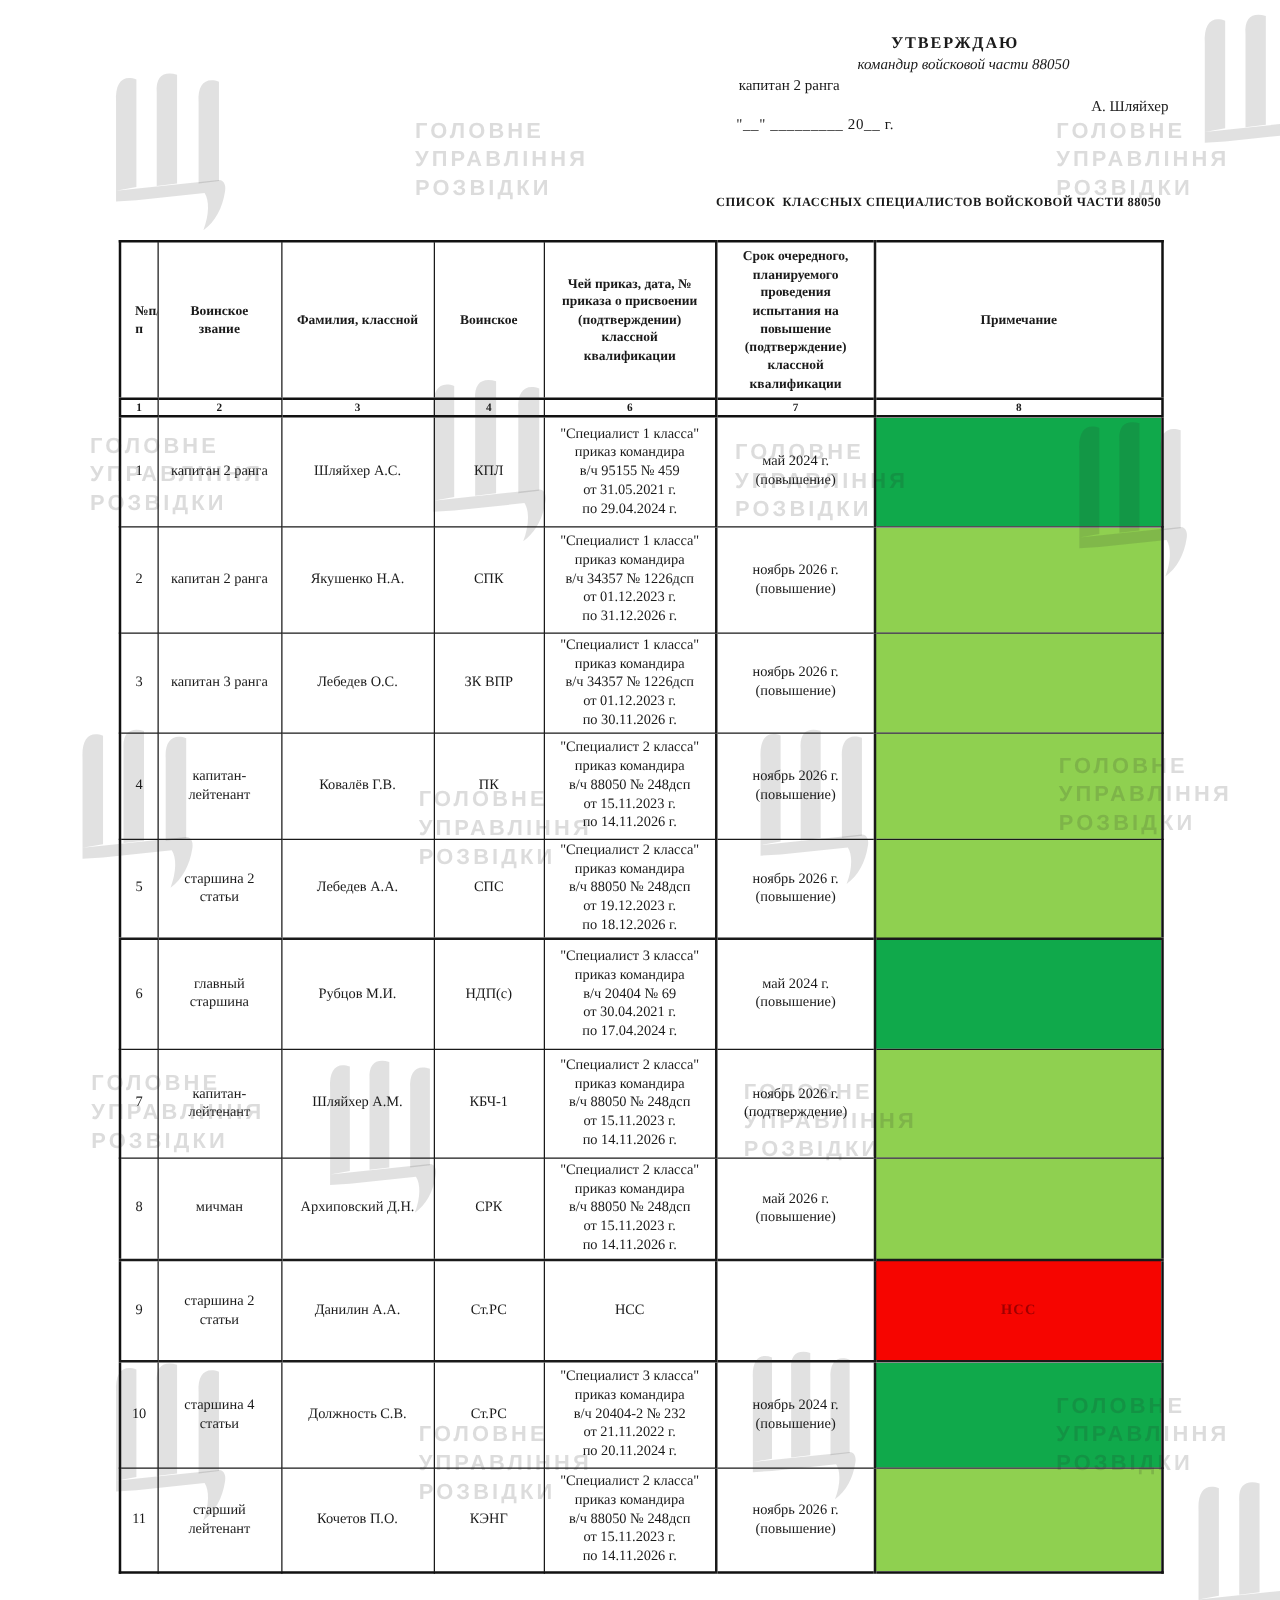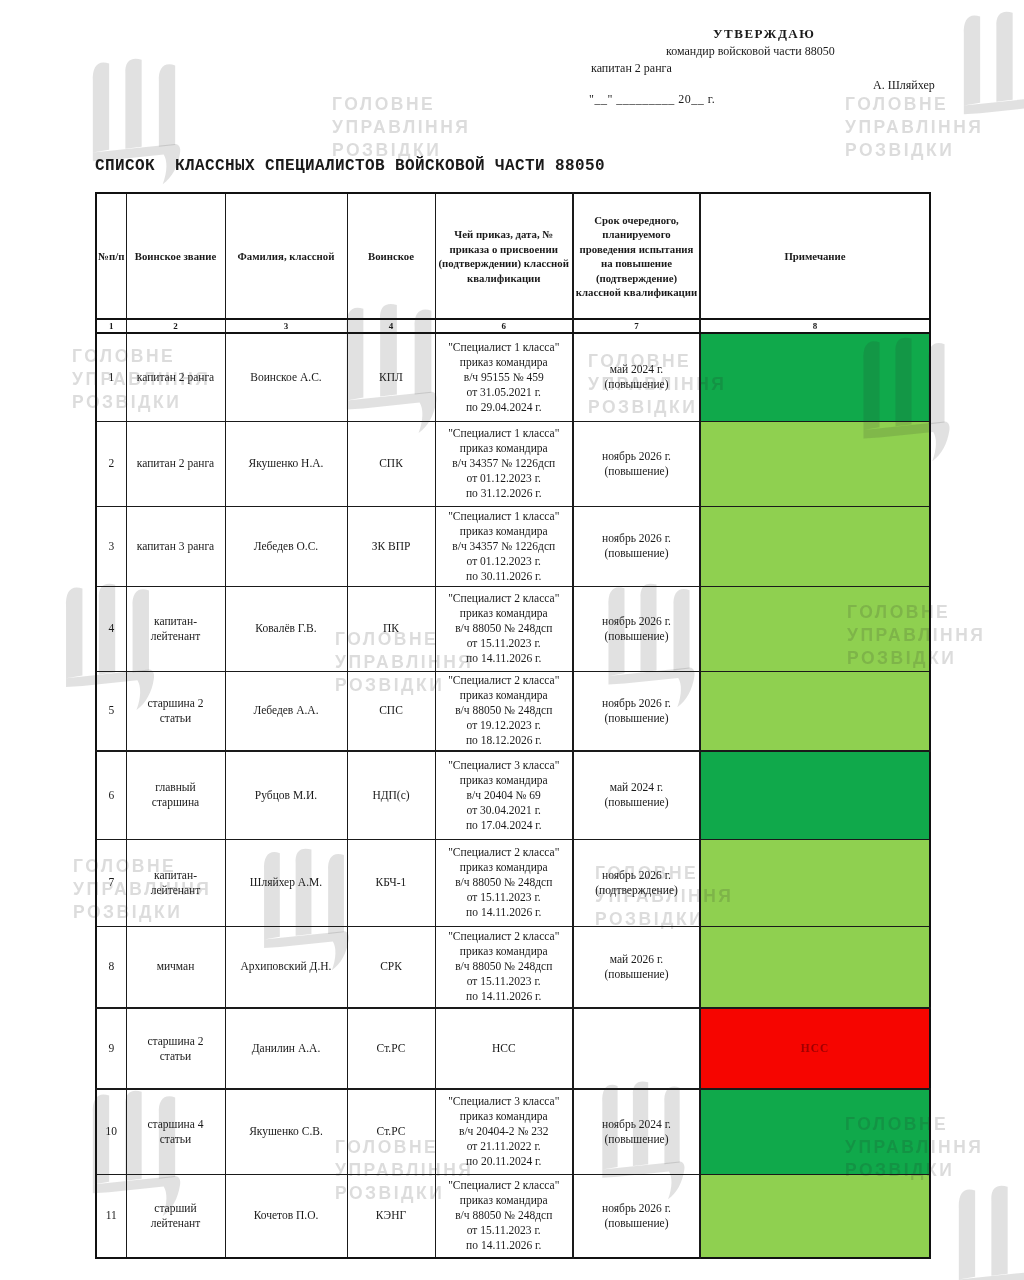--- a/index.html
+++ b/index.html
@@ -5,30 +5,30 @@
   html,body{margin:0;padding:0;}
   body{width:1024px;height:1280px;background:#ffffff;position:relative;overflow:hidden;
        font-family:"Liberation Serif", serif;color:#1a1a1a;}
   .abs{position:absolute;}
   
   .approve-title{font-weight:bold;font-size:13px;letter-spacing:1.5px;}
   .approve-line{font-size:12px;}
   .signer{font-size:12px;}
   .date-line{font-size:12px;letter-spacing:.5px;}
   
-  .doc-title{left:95px;top:157px;width:834px;text-align:left;font-weight:bold;
-             font-size:16px;letter-spacing:.4px;white-space:pre;font-family:Liberation Mono, monospace;}
+  .doc-title{left:95px;top:157px;width:834px;text-align:right;font-weight:bold;
+             font-size:10px;letter-spacing:.4px;white-space:pre;}
   
   table.spec{position:absolute;left:95px;top:192px;border-collapse:collapse;table-layout:fixed;
              width:834px;}
   table.spec td{border:1px solid #1a1a1a;text-align:center;vertical-align:middle;
                 font-size:11.5px;line-height:15px;padding:1px 6px;overflow:hidden;}
   table.spec{border:2px solid #111;}
   table.spec td:nth-child(6),table.spec td:nth-child(7){border-left-width:2px;}
-  tr.hdr td{font-weight:bold;font-size:10.8px;line-height:14.5px;padding:2px 1px;}
+  tr.hdr td{font-weight:bold;font-size:10.8px;line-height:14.5px;padding:2px 11px;}
   tr.hdr{height:126px;}
   tr.nums{height:14px;}
   tr.nums td{font-weight:bold;font-size:9px;line-height:10px;padding:0;
              border-top:2px solid #111;border-bottom:2px solid #111;}
   td.order-cell,td.term-cell{white-space:pre-line;}
   tr.thick-top td{border-top-width:2px;}
   tr.thick-bottom td{border-bottom-width:2px;}
   td.note-text{font-weight:bold;letter-spacing:1px;}
   
   .wm-layer{position:absolute;left:0;top:0;width:1024px;height:1280px;pointer-events:none;}
@@ -44,21 +44,21 @@
 <svg class="svg-defs" aria-hidden="true">
   <symbol id="gur-trident" viewBox="0 0 110 140">
     <path d="M12,30 C11,13 18,7 29,11 L29,101 L12,104 Z"></path>
     <path d="M46,22 C45,8 52,4 63,7 L63,98 L46,100 Z"></path>
     <path d="M81,30 C80,15 87,9 98,13 L98,96 L81,98 Z"></path>
     <path d="M12,104 L98,95 C103,95 104,101 103,105 C101,118 95,130 85,137 C90,124 90,112 86,106 L29,112 L12,113 Z"></path>
   </symbol>
 </svg>
 
 <div class="abs approve-title" style="left:713px;top:26px;">УТВЕРЖДАЮ</div>
-<div class="abs approve-line" style="left:666px;top:44px;">командир войсковой части 88050</div>
+<div class="abs approve-line" style="left:686px;top:44px;font-style:italic;">командир войсковой части 88050</div>
 <div class="abs approve-line" style="left:591px;top:61px;">капитан 2 ранга</div>
 <div class="abs signer" style="left:873px;top:78px;">А. Шляйхер</div>
 <div class="abs date-line" style="left:589px;top:92px;">"__" _________ 20__ г.</div>
 
 <div class="abs doc-title">СПИСОК  КЛАССНЫХ СПЕЦИАЛИСТОВ ВОЙСКОВОЙ ЧАСТИ 88050</div>
 
 <table class="spec">
   <colgroup>
     <col style="width:30px">
       <col style="width:99px">
@@ -83,21 +83,21 @@
       <td>2</td>
       <td>3</td>
       <td>4</td>
       <td>6</td>
       <td>7</td>
       <td>8</td>
     </tr>
   <tr style="height: 88px;">
         <td>1</td>
         <td>капитан 2 ранга</td>
-        <td>Воинское А.С.</td>
+        <td>Шляйхер А.С.</td>
         <td>КПЛ</td>
         <td class="order-cell">"Специалист 1 класса"
 приказ командира
 в/ч 95155 № 459
 от 31.05.2021 г.
 по 29.04.2024 г.</td>
         <td class="term-cell">май 2024 г.
 (повышение)</td>
         <td style="background: rgb(16, 169, 75);"></td>
       </tr>
@@ -204,21 +204,21 @@
         <td>старшина 2 статьи</td>
         <td>Данилин А.А.</td>
         <td>Ст.РС</td>
         <td class="order-cell">НСС</td>
         <td class="term-cell"></td>
         <td class="note-text" style="background: rgb(246, 5, 0); color: rgb(160, 0, 0);">НСС</td>
       </tr>
       <tr style="height: 85px;">
         <td>10</td>
         <td>старшина 4 статьи</td>
-        <td>Якушенко С.В.</td>
+        <td>Должность С.В.</td>
         <td>Ст.РС</td>
         <td class="order-cell">"Специалист 3 класса"
 приказ командира
 в/ч 20404-2 № 232
 от 21.11.2022 г.
 по 20.11.2024 г.</td>
         <td class="term-cell">ноябрь 2024 г.
 (повышение)</td>
         <td style="background: rgb(16, 169, 75);"></td>
       </tr>

